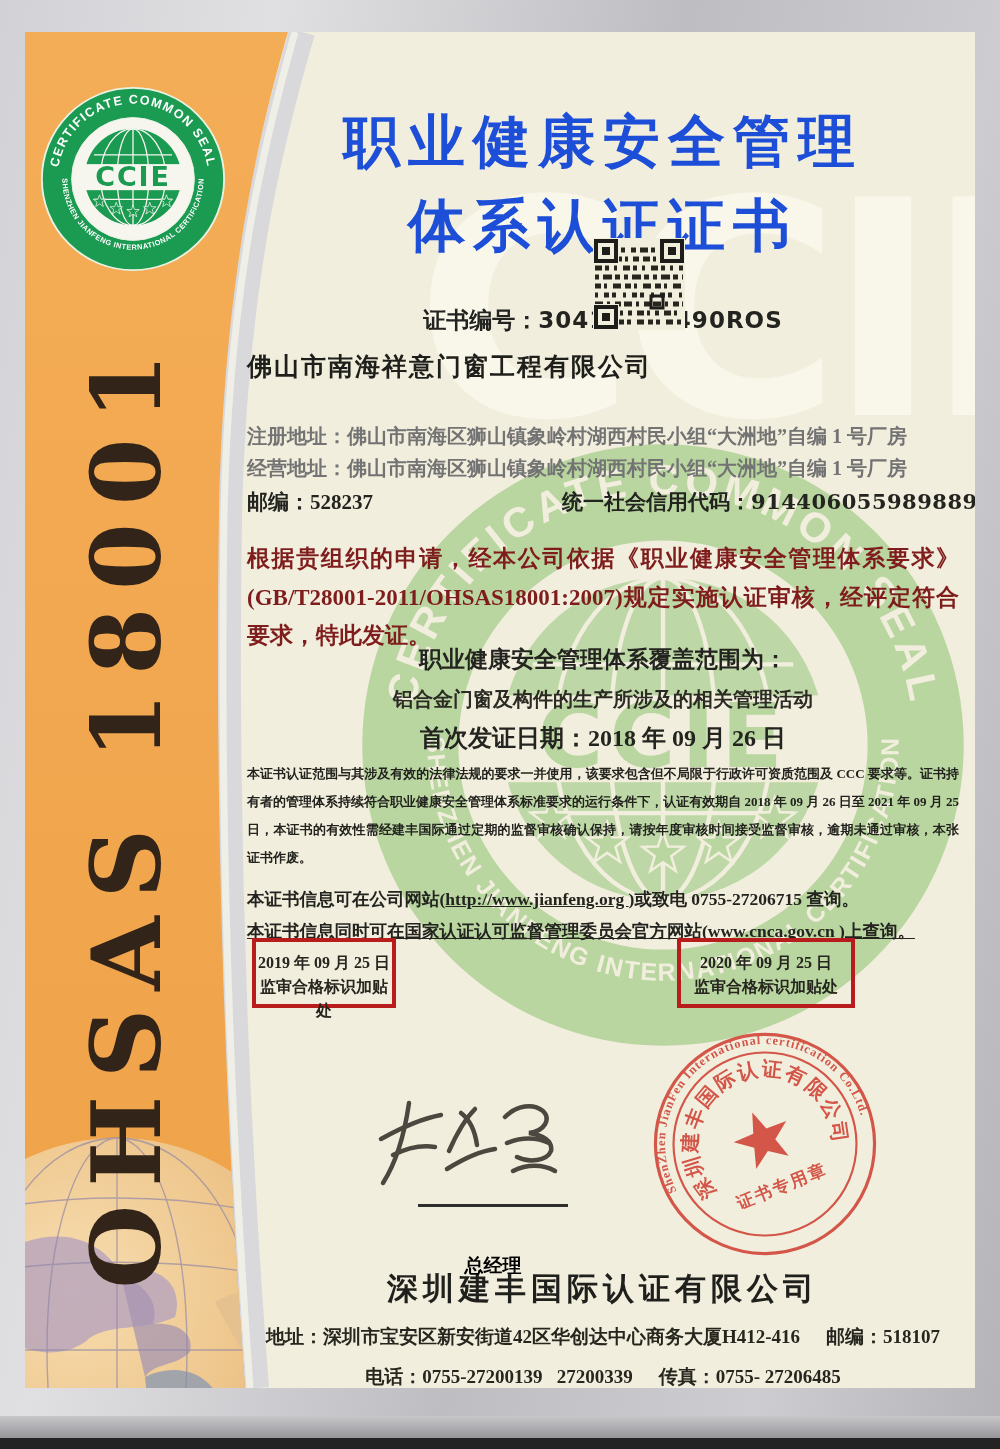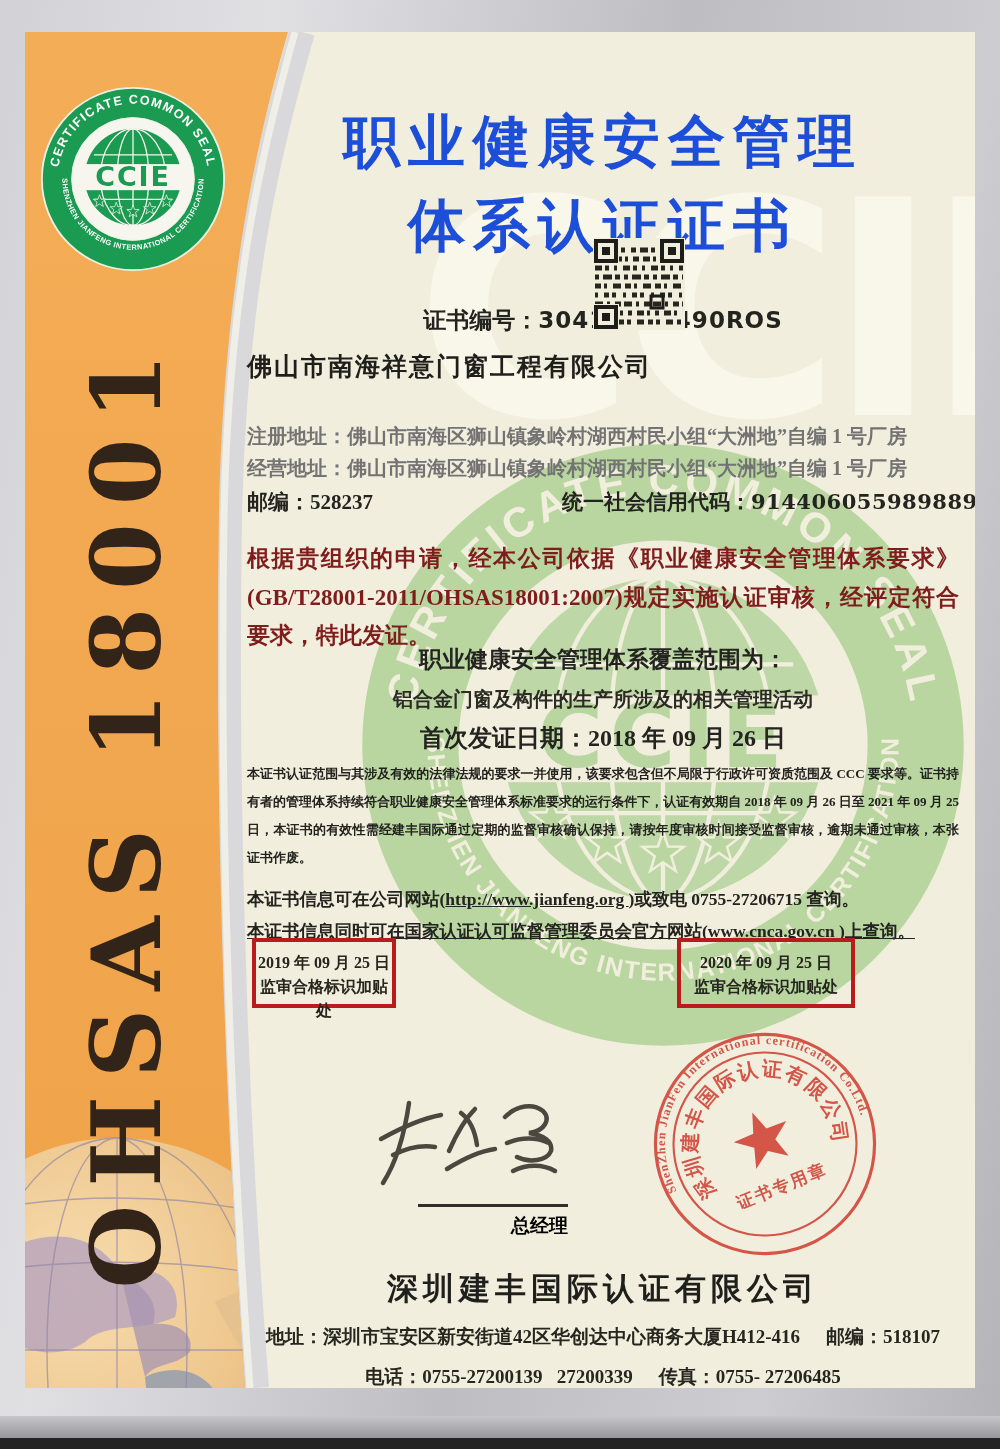--- a/index.html
+++ b/index.html
@@ -54,21 +54,21 @@
   .info1 { top:855px; } .info2 { top:887px;text-decoration:underline; }
   .infoline .url { text-decoration:underline; }
 
   .auditbox { position:absolute; border:4px solid #b91c1c; text-align:center; z-index:5;
               font-size:16px; font-weight:bold; color:#26261f; padding-top:9px; line-height:24px; background:transparent; }
   .box1 { left:227px; top:906px; width:144px; height:70px; }
   .box2 { left:652px; top:906px; width:178px; height:70px; }
 
   .signature { position:absolute; left:338px; top:1055px; z-index:5; }
   .sign-line { position:absolute; left:393px; top:1172px; width:150px; height:3px; background:#2e2e2a; z-index:5; }
-  .sign-title { position:absolute; left:393px; top:1181px; width:150px; text-align:right; font-size:19px; font-weight:bold; z-index:5; }
+  .sign-title { position:absolute; left:393px; top:1221px; width:150px; text-align:center; font-size:19px; font-weight:bold; z-index:5; }
 
   .stamp { position:absolute; left:623px; top:995px; z-index:6; opacity:.92; }
 
   .issuer-name { top:1236px; text-align:center; font-size:31px; font-weight:bold; letter-spacing:5px; color:#1f1f1c; }
   .issuer-row { text-align:center; font-size:19px; font-weight:bold; white-space:nowrap; color:#26261f; }
   .ir1 { top:1292px; } .ir2 { top:1332px; }
   .gap { display:inline-block; width:26px; }
   .gap-s { display:inline-block; width:14px; }
 </style>
 </head>

